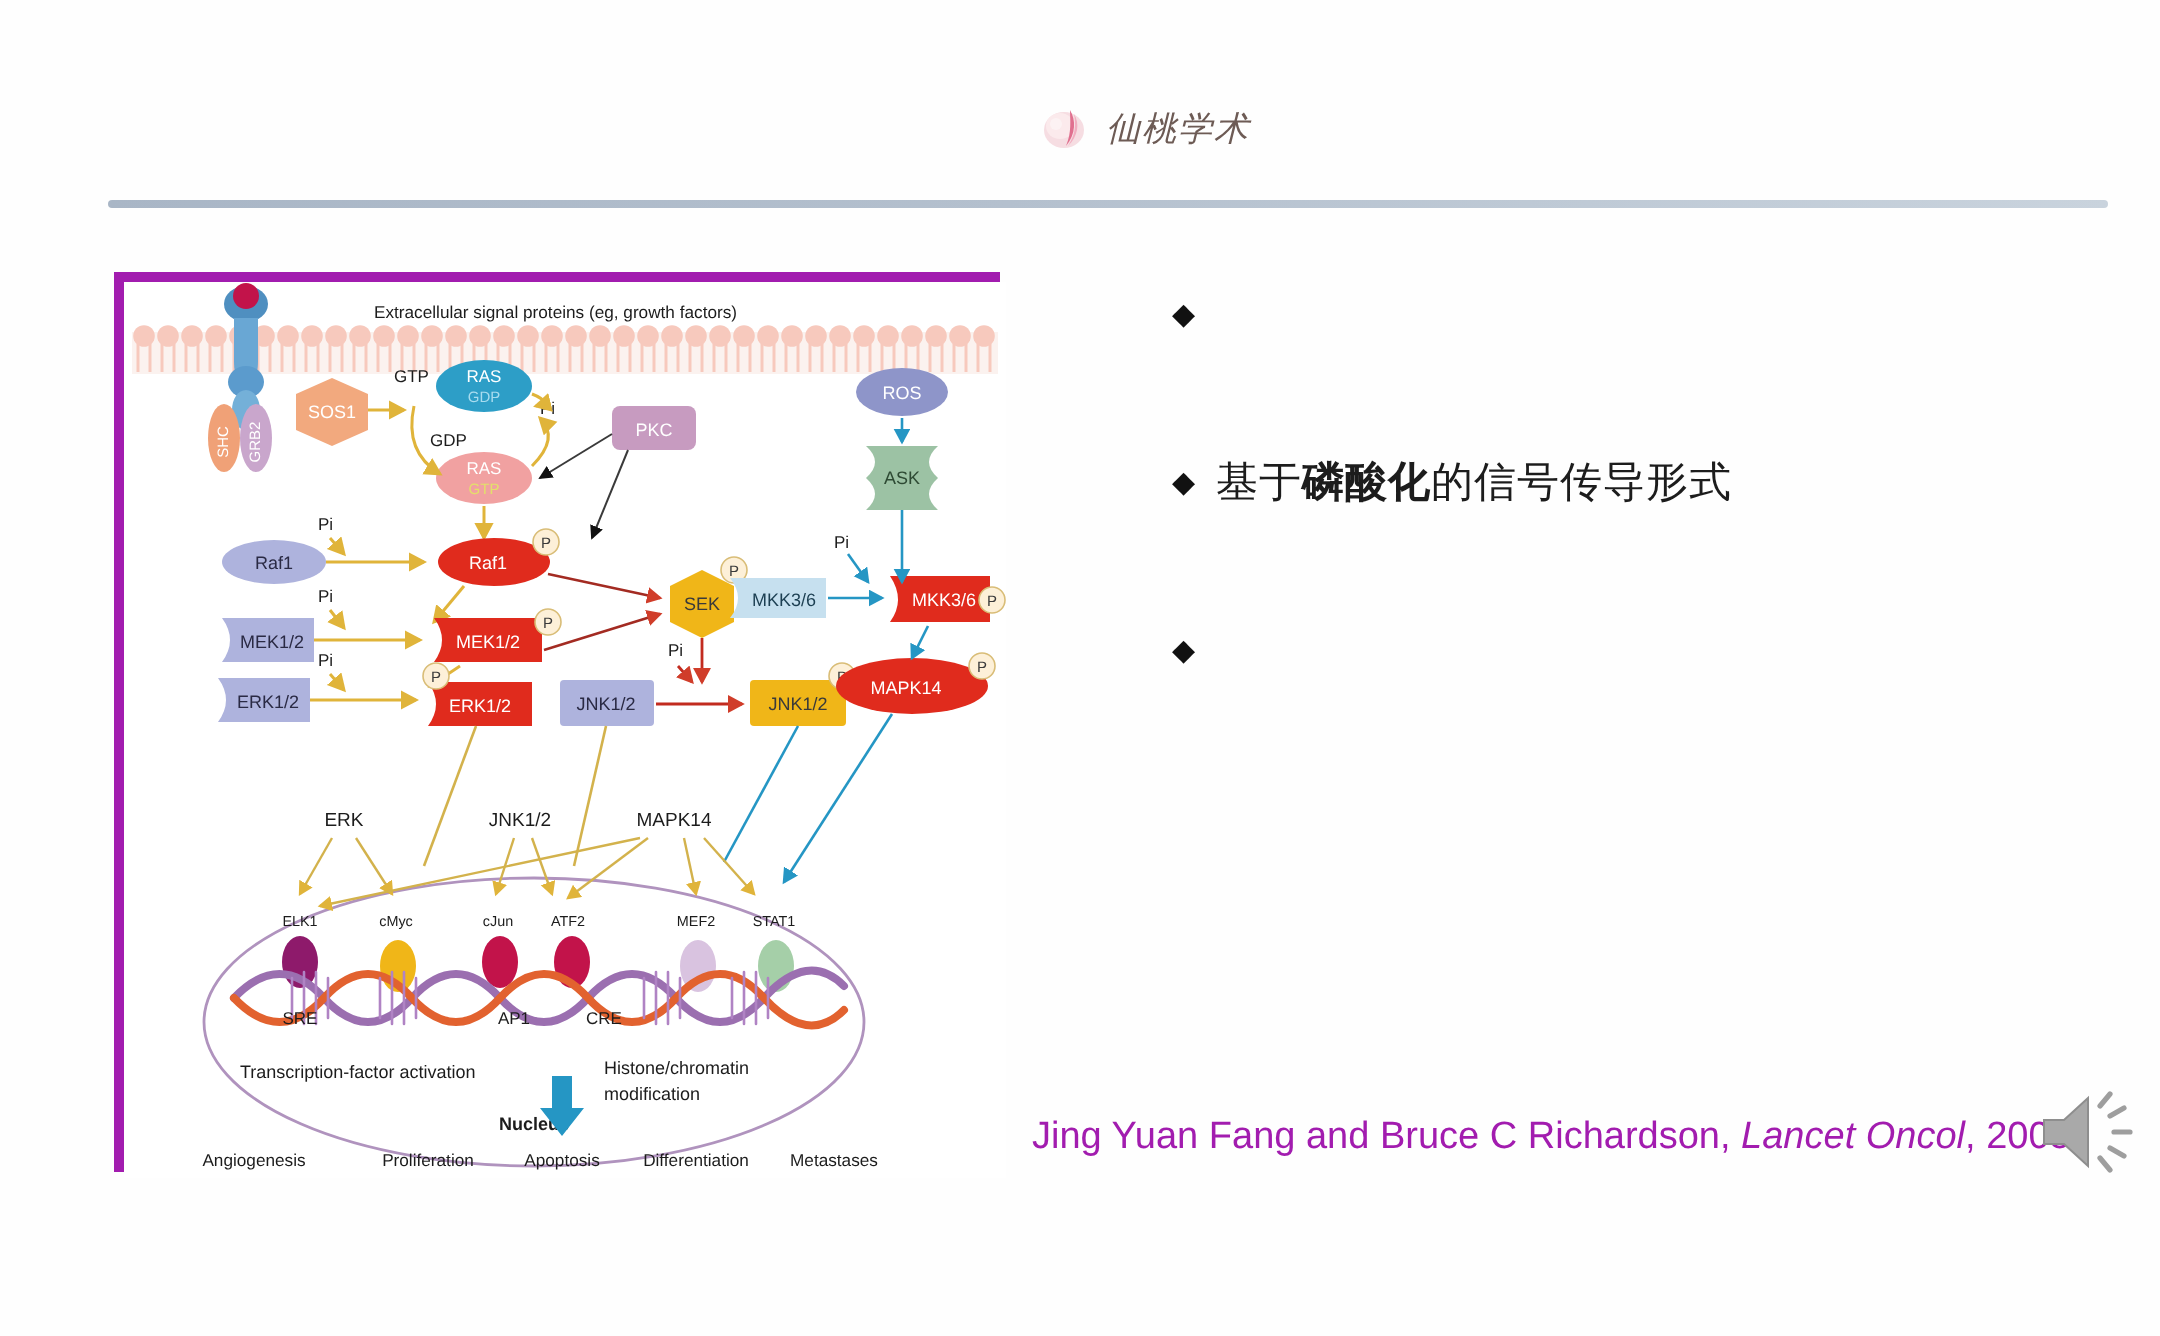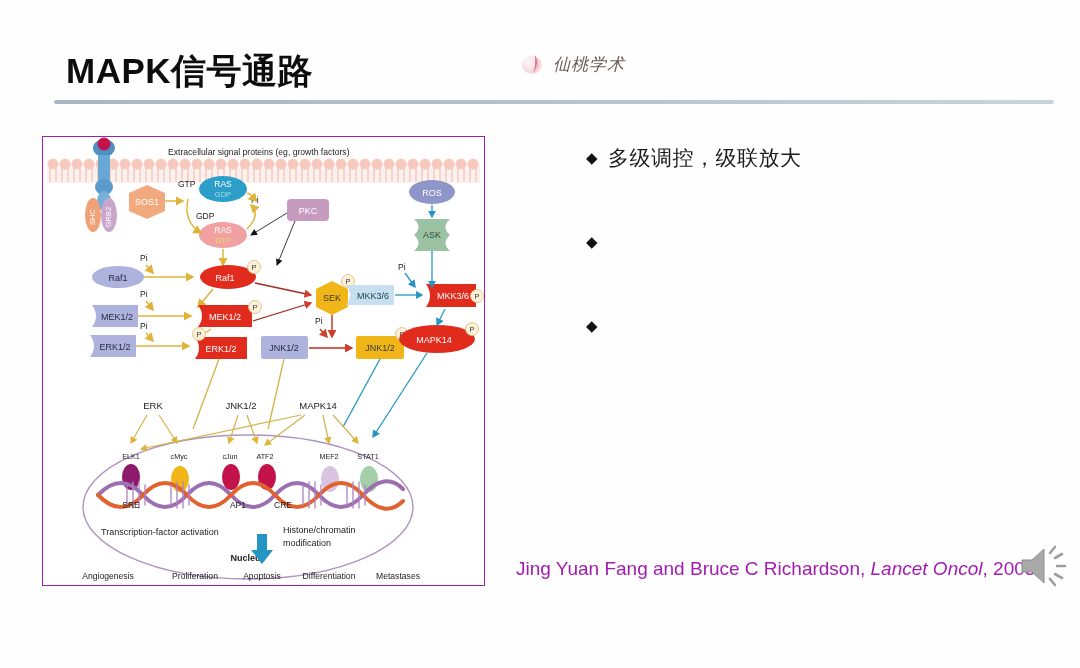--- a/index.html
+++ b/index.html
@@ -26,22 +26,22 @@
     letter-spacing:1px; white-space:nowrap;
   }
   .divider {
     position:absolute; left:54px; top:100px; width:1000px; height:4px;
     background:linear-gradient(to right,#a9b6c6 0%,#b4c0ce 45%,#c9d3dd 100%);
     border-radius:2px;
   }
 
   
   .figure {
-    position:absolute; left:42px; top:136px; width:443px; height:450px;
-    background:#ffffff; border:1px solid #a21caf;text-decoration:underline;
+    position:absolute; left:57px; top:136px; width:443px; height:450px;
+    background:#ffffff; border:5px solid #a21caf;text-decoration:underline;
   }
   .fig-svg { position:absolute; left:0; top:0; }
 
   
   .bullets { position:absolute; left:586px; top:143px; width:470px; }
   .bullet { display:flex; align-items:flex-start; margin-bottom:54px; }
   .bullet-mark {
     width:18px; flex:0 0 18px; font-size:15px; color:#111;
     line-height:30px; margin-right:4px;
   }
@@ -59,21 +59,20 @@
   .citation i { font-style:italic; }
 
   
   .speaker { position:absolute; left:1014px; top:538px; width:58px; height:56px; }
 </style>
 </head>
 <body>
 
 <div class="slide">
 
-  <div class="title">MAPK信号通路</div>
 
   <div class="logo">
     <svg class="logo-mark" viewBox="0 0 28 28">
       <ellipse cx="11" cy="14" rx="10" ry="9" fill="#f6dde2"></ellipse>
       <ellipse cx="9" cy="12" rx="7" ry="6.5" fill="#fbeaec"></ellipse>
       <path d="M14 4 C17 9 17 16 12 22 C15 15 14 9 14 4 Z" fill="#e0708f"></path>
       <path d="M16 6 C19 11 18 17 13 22 C17 16 17 11 16 6 Z" fill="#f0a3b8" opacity="0.8"></path>
       <circle cx="7" cy="11" r="3" fill="#fcf3f4" opacity="0.9"></circle>
     </svg>
     <div class="logo-text">仙桃学术</div>
@@ -396,24 +395,24 @@
         <text x="219" y="47">Apoptosis</text>
         <text x="286" y="47">Differentiation</text>
         <text x="355" y="47">Metastases</text>
       </g>
     </svg>
   </div>
 
   <div class="bullets">
     <div class="bullet">
       <span class="bullet-mark">◆</span>
-      <span class="bullet-text">多级调控，级联放大</span>
     </div>
     <div class="bullet">
       <span class="bullet-mark">◆</span>
+      <span class="bullet-text"><span>基于</span><b>磷酸化</b><span>的信号传导形式</span></span>
     </div>
     <div class="bullet">
       <span class="bullet-mark">◆</span>
     </div>
   </div>
 
   <div class="citation"><span>Jing Yuan Fang and Bruce C Richardson,</span> <i>Lancet Oncol</i><span>, 2005</span></div>
 
   <svg class="speaker" viewBox="0 0 58 56">
     <path d="M8,22 L18,22 L30,11 L30,45 L18,34 L8,34 Z" fill="#a9a9a9" stroke="#8e8e8e" stroke-width="1"></path>

